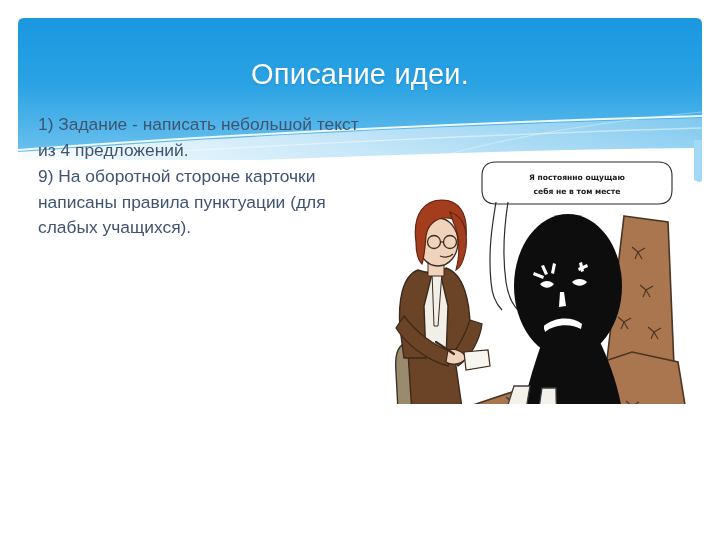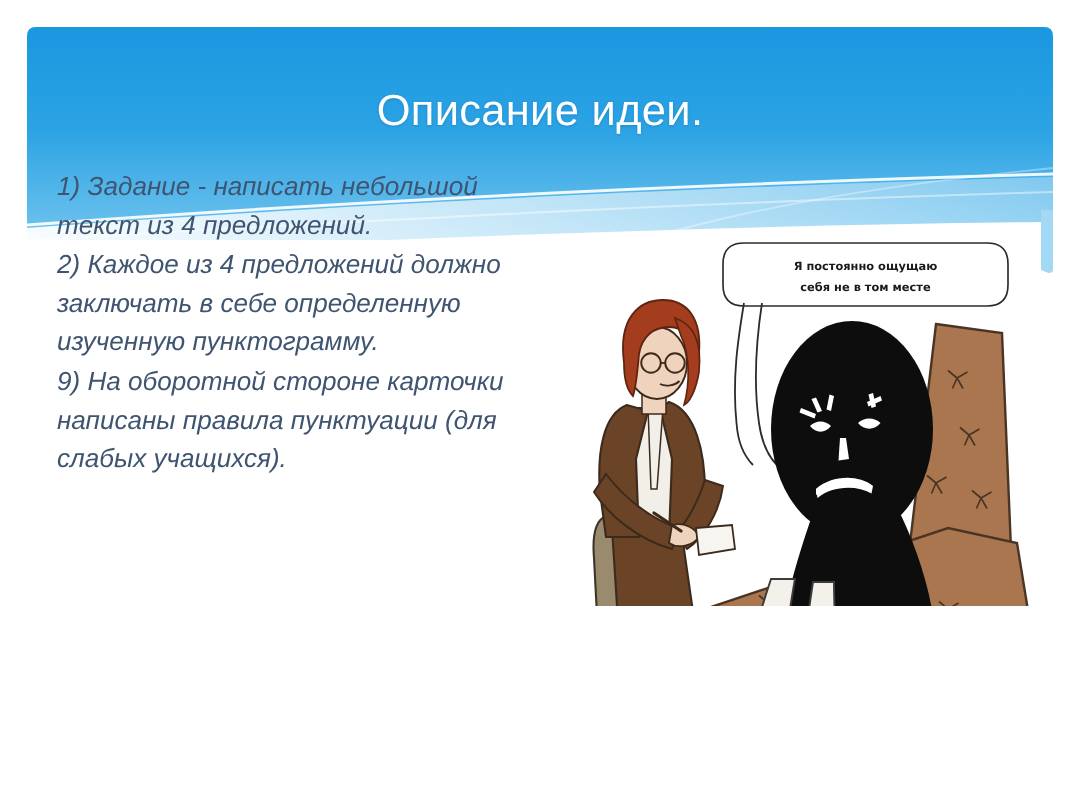--- a/index.html
+++ b/index.html
@@ -17,21 +17,21 @@
     position:absolute;left:18px;top:58px;width:684px;
     text-align:center;color:#ffffff;
     font-size:29px;font-weight:400;letter-spacing:.2px;
     text-shadow:0 1px 2px rgba(0,60,110,.22);
     white-space:nowrap;
   }
 
   
   .body-col{
     position:absolute;left:38px;top:112px;width:340px;
-    color:#3f5470;font-size:17.4px;line-height:25.6px;font-weight:400;font-style:italic;
+    color:#3f5470;font-size:17.4px;line-height:25.6px;font-weight:400;
   }
   .body-col p{margin:0 0 1px 0;}
 
   
   .cartoon{position:absolute;left:392px;top:156px;width:316px;height:352px;}
   .cartoon svg{display:block;width:316px;height:352px;}
   .bubble-text{
     font-family:"DejaVu Sans",sans-serif;
     font-size:7.6px;fill:#1a1a1a;font-weight:700;
   }
@@ -71,21 +71,20 @@
         <path d="M18,160 C200,150 430,136 702,128" fill="none" stroke="#ffffff" stroke-opacity="0.45" stroke-width="1.4"></path>
         <path d="M330,200 C420,150 560,126 702,112" fill="none" stroke="#ffffff" stroke-opacity="0.35" stroke-width="1.2"></path>
       </g>
     </svg>
   </div>
 
   <div class="title">Описание идеи.</div>
 
   <div class="body-col">
     <p>1) Задание - написать небольшой текст из 4 предложений.</p>
-    <p>2) Каждое из 4 предложений должно заключать в себе определенную изученную пунктограмму.</p>
     <p>9) На оборотной стороне карточки написаны правила пунктуации (для слабых учащихся).</p>
   </div>
 
   <div class="cartoon">
     <svg viewBox="0 0 316 352" xmlns="http://www.w3.org/2000/svg">
 
       <g>
         <path d="M104,6 L266,6 Q280,6 280,20 L280,34 Q280,48 266,48 L104,48
                  Q90,48 90,34 L90,20 Q90,6 104,6 Z" fill="#ffffff" stroke="#2b2b2b" stroke-width="1.1"></path>
 

